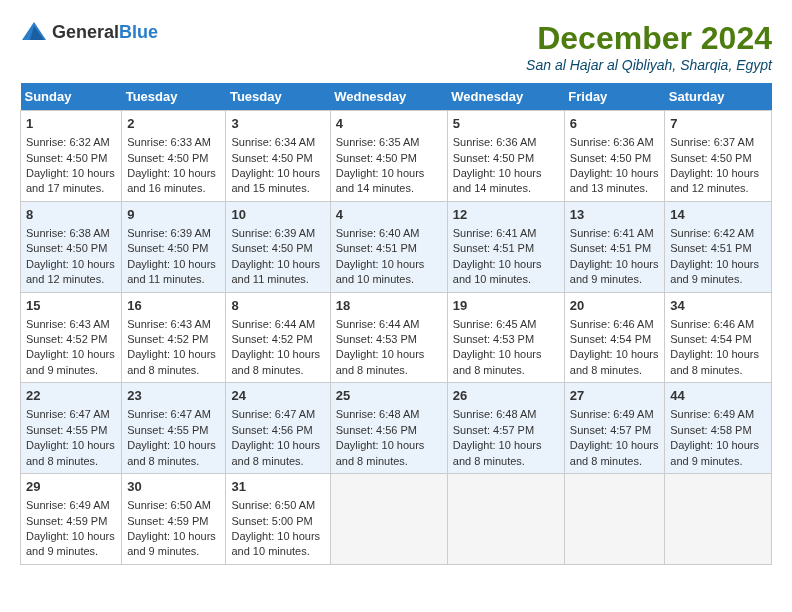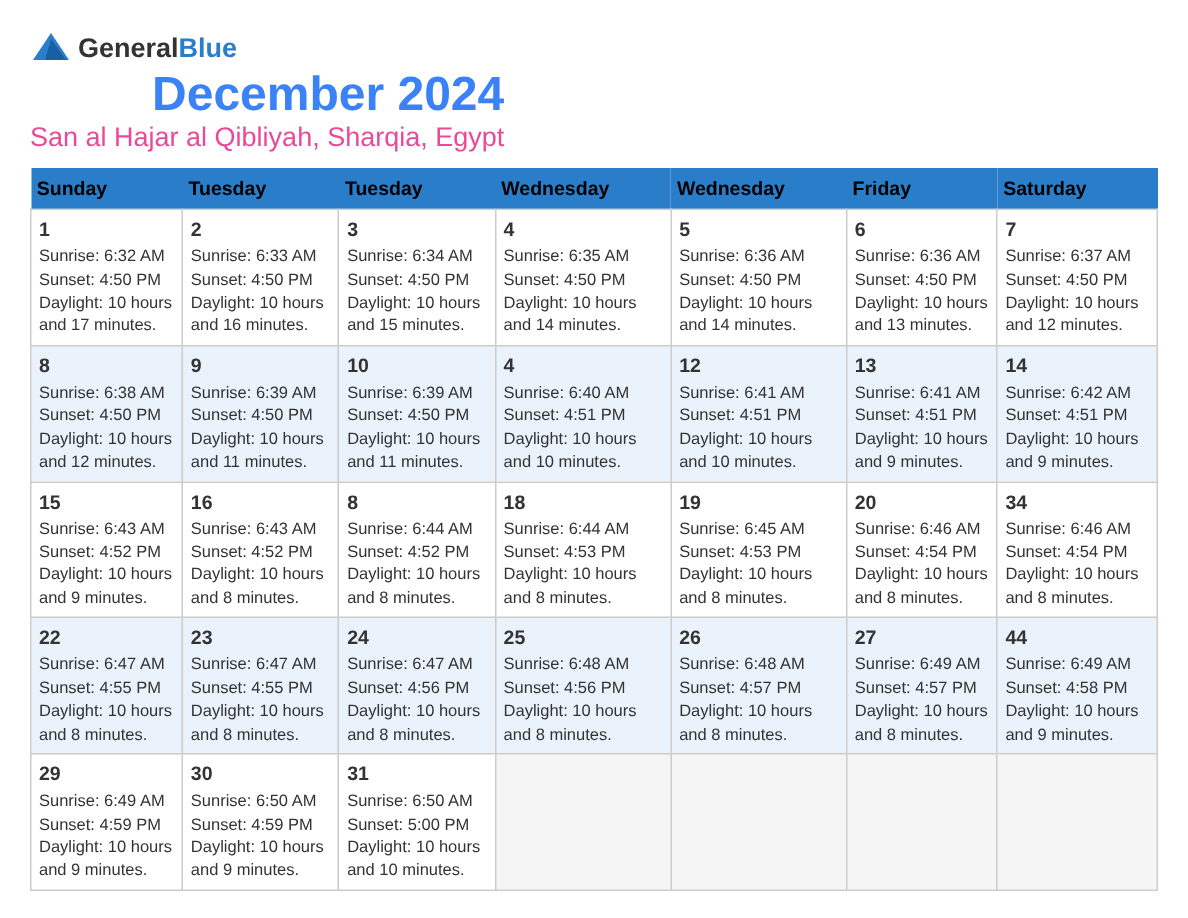--- a/index.html
+++ b/index.html
@@ -8,51 +8,51 @@
       background: #fff;
       width: 792px;
       min-height: 612px;
       padding: 20px;
     }
     .header-area {
       display: flex;
       justify-content: space-between;
       align-items: flex-start;
       margin-bottom: 10px;
-      flex-direction: column;
     }
     .logo {
       display: flex;
       align-items: center;
       gap: 4px;
     }
     .logo-icon {
       width: 28px;
       height: 24px;
     }
     .title-area {
       text-align: right;
     }
     .main-title {
       font-size: 32px;
       font-weight: bold;
-      color: #3b82f6;
+      color: #4d7c0f;
     }
     .subtitle {
-      font-size: 18px;
-      color: #ec4899;
+      font-size: 14px;
+      color: #0c4a6e;
+      font-style: italic;
     }
     table {
       width: 100%;
       border-collapse: collapse;
       font-size: 11px;
     }
     thead tr th {
       background-color: #2a7dc9;
-      color: #000000;
+      color: #ffffff;
       padding: 6px 4px;
       text-align: left;
       font-size: 13px;
       font-weight: bold;
     }
     tbody tr {
       vertical-align: top;
     }
     tbody tr:nth-child(odd) {
       background-color: #fff;

